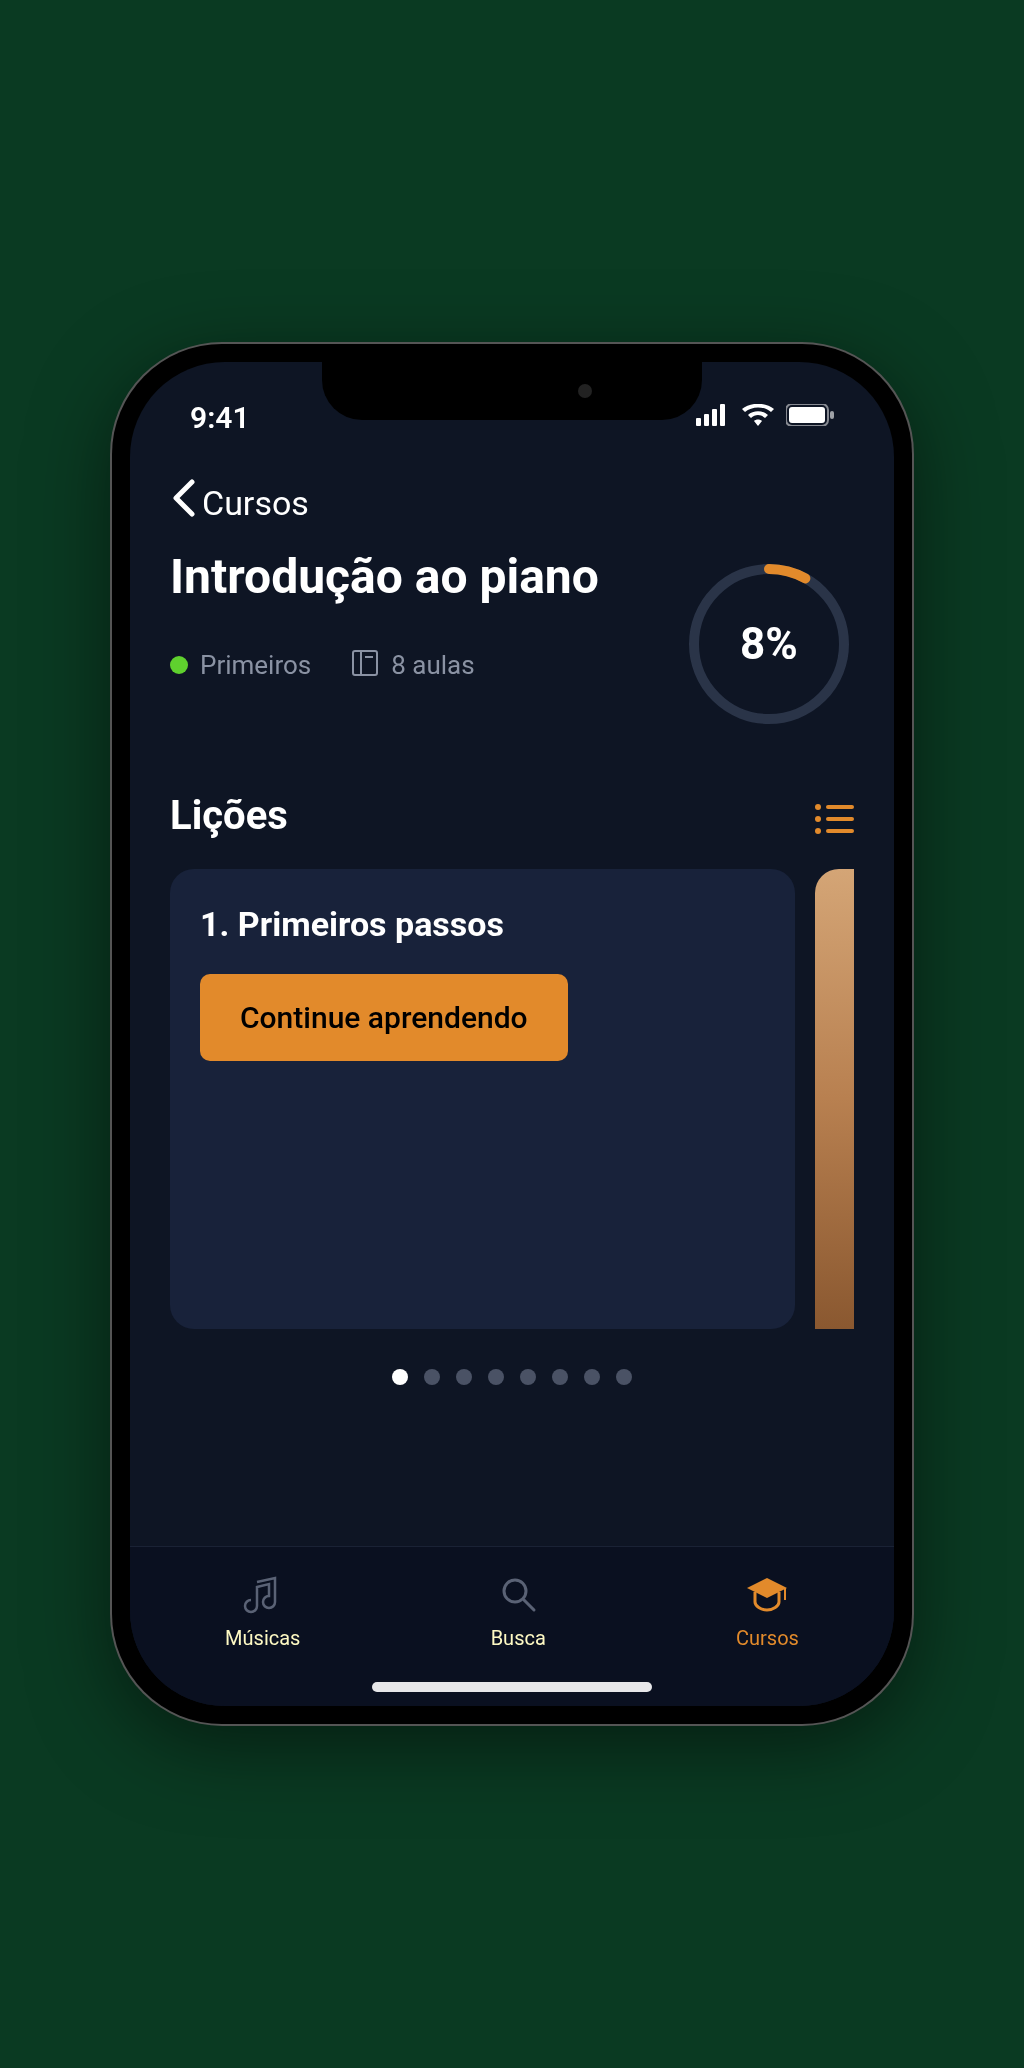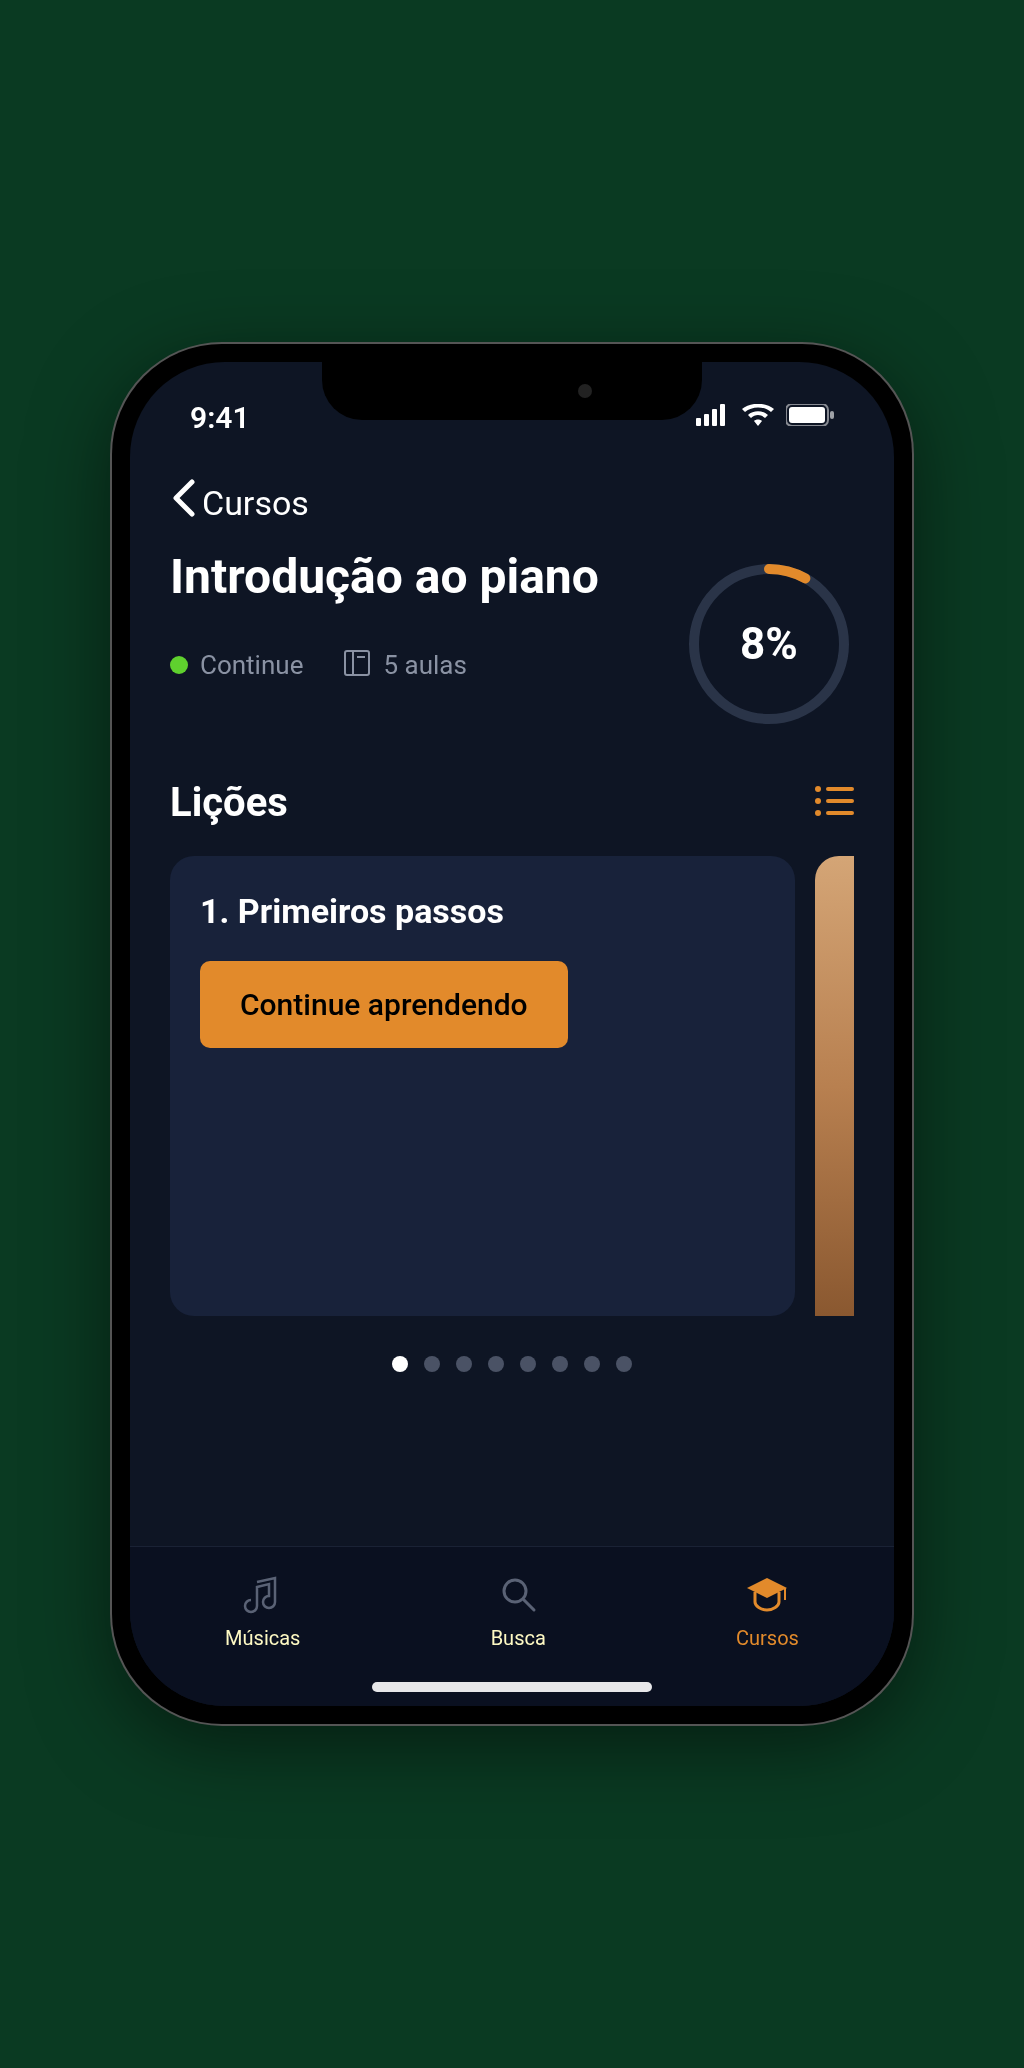--- a/index.html
+++ b/index.html
@@ -79,21 +79,21 @@
 .progress-ring .bg-circle { stroke: #2a3448; stroke-width: 10; fill: none; }
 .progress-ring .fg-circle { stroke: #e28a2b; stroke-width: 10; fill: none; stroke-linecap: round; }
 .progress-pct {
   position: absolute;
   top: 50%; left: 50%;
   transform: translate(-50%, -50%);
   font-size: 44px;
   font-weight: 700;
 }
 
-.lessons-row { display: flex; justify-content: space-between; align-items: center; margin-top: 50px; }
+.lessons-row { display: flex; justify-content: space-between; align-items: flex-end; margin-top: 63px; }
 .lessons-title { font-size: 40px; font-weight: 700; }
 
 .card-wrap { display: flex; gap: 20px; margin-top: 30px; overflow: hidden; }
 .lesson-card {
   width: 625px;
   flex-shrink: 0;
   background: #18223a;
   border-radius: 24px;
   overflow: hidden;
 }
@@ -267,31 +267,31 @@
         </span>
         <span class="back-label">Cursos</span>
       </div>
 
       <div class="header-row">
         <div class="header-left">
           <h1 class="course-title">Introdução ao piano</h1>
           <div class="meta-row">
             <div class="meta-item">
               <span class="level-dot"></span>
-              <span class="meta-text">Continue</span>
+              <span class="meta-text">Primeiros</span>
             </div>
             <div class="meta-item">
               <span style="margin-right:12px;">
                 <svg width="28" height="28" viewBox="0 0 28 28">
                     <rect x="2" y="2" width="24" height="24" rx="2" stroke="#8a92a3" stroke-width="2" fill="none"></rect>
                     <line x1="10" y1="2" x2="10" y2="26" stroke="#8a92a3" stroke-width="2"></line>
                     <line x1="14" y1="8" x2="22" y2="8" stroke="#8a92a3" stroke-width="2"></line>
                   </svg>
               </span>
-              <span class="meta-text">5 aulas</span>
+              <span class="meta-text">8 aulas</span>
             </div>
           </div>
         </div>
         <div class="progress-ring">
           <svg viewBox="0 0 170 170">
             <circle class="bg-circle" cx="85" cy="85" r="75"></circle>
             <circle class="fg-circle" cx="85" cy="85" r="75" stroke-dasharray="471" stroke-dashoffset="433"></circle>
           </svg>
           <div class="progress-pct">8%</div>
         </div>

